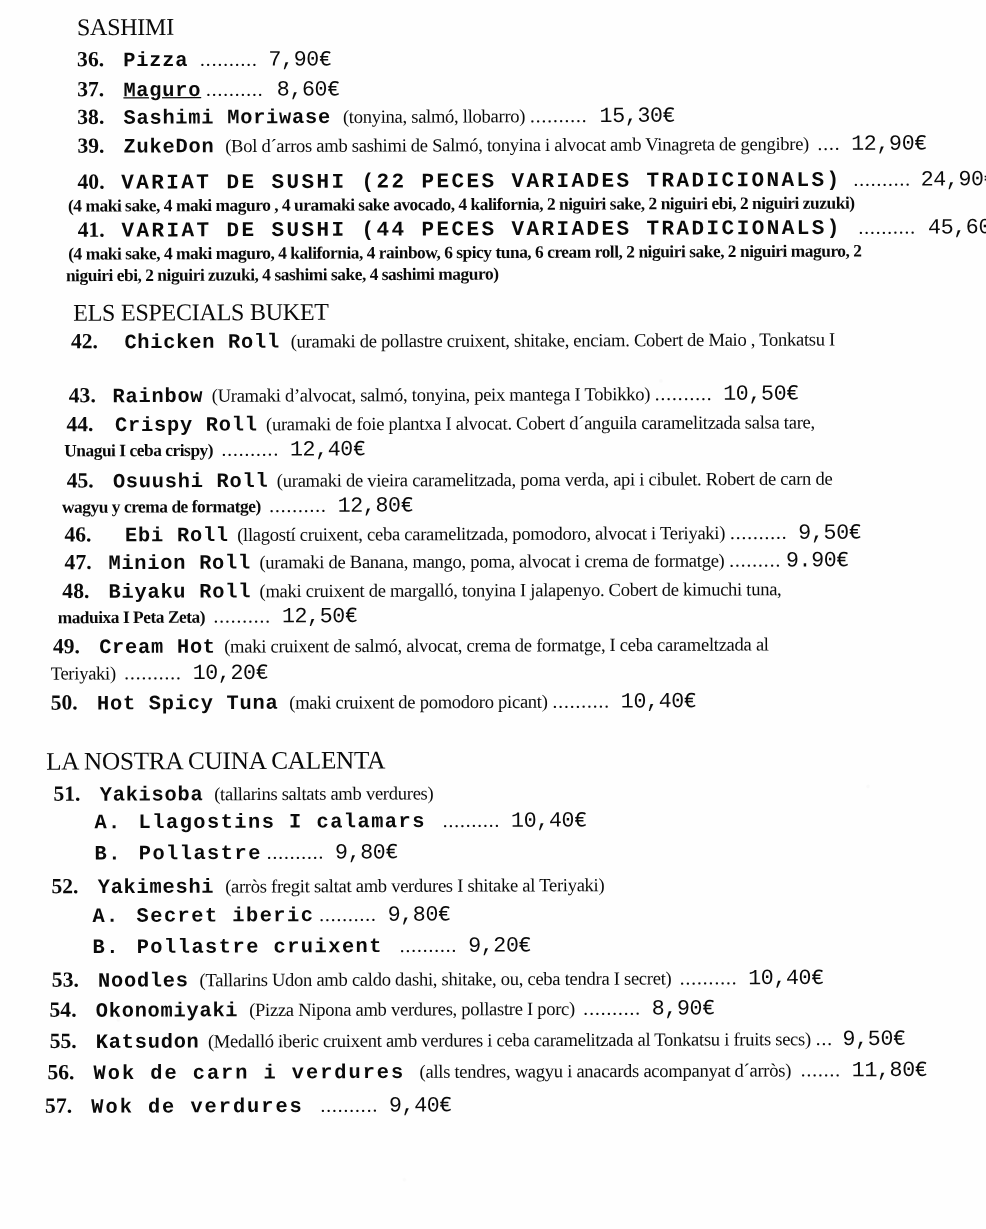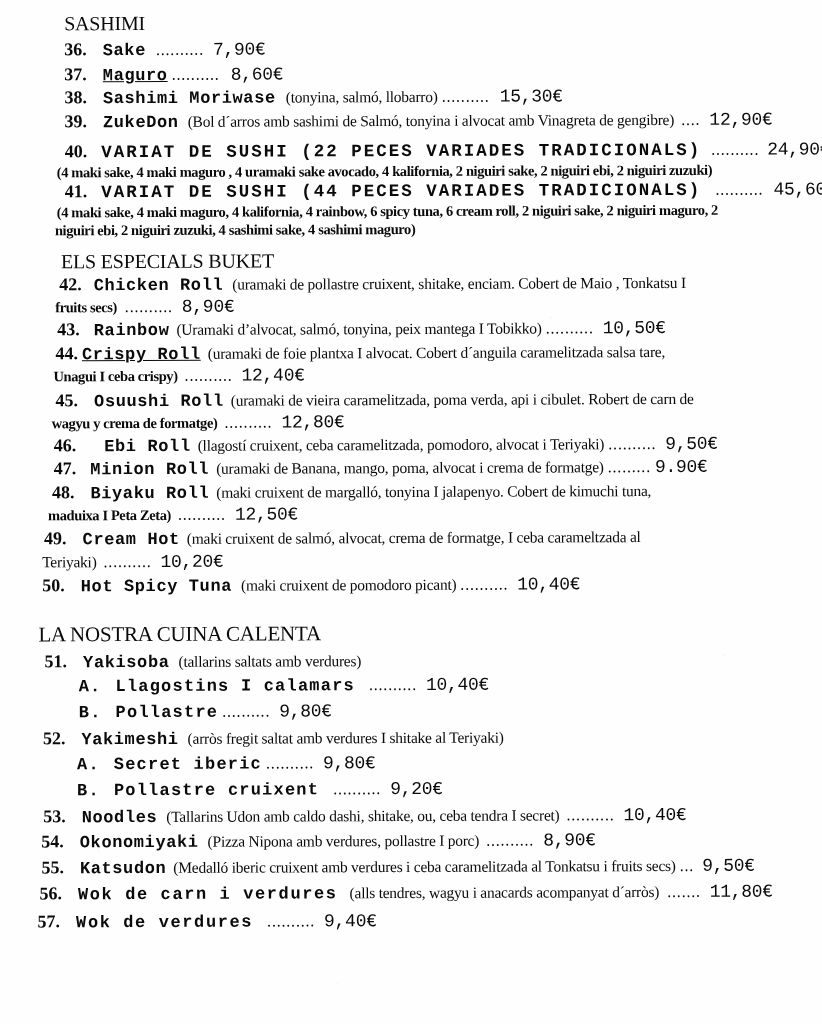--- a/index.html
+++ b/index.html
@@ -97,21 +97,21 @@
 </head>
 <body>
 
 <div id="page">
 <div id="sheet">
 
   <div class="line sec-head" style="left:66px; top:12px;">SASHIMI</div>
 
   <div class="line" style="left:66px; top:38px;">
     <span class="num">36.</span>
-    <span class="mono" style="margin-left:12px;">Sake</span>
+    <span class="mono" style="margin-left:12px;">Pizza</span>
     <span class="dots" style="margin-left:6px;">..........</span>
     <span class="price" style="margin-left:5px;">7,90€</span>
   </div>
 
   <div class="line" style="left:66px; top:63px;">
     <span class="num">37.</span>
     <span class="mono" style="margin-left:12px;text-decoration:underline;">Maguro</span>
     <span class="dots">..........</span>
     <span class="price" style="margin-left:7px;">8,60€</span>
   </div>
@@ -146,40 +146,35 @@
     <span class="dots" style="margin-left:10px;">..........</span>
     <span class="price" style="margin-left:6px;">45,60€</span>
   </div>
   <div class="line desc sm" style="left:58px; top:203px;">(4 maki sake, 4 maki maguro, 4 kalifornia, 4 rainbow, 6 spicy tuna, 6 cream roll, 2 niguiri sake, 2 niguiri maguro, 2</div>
   <div class="line desc sm" style="left:56px; top:221px;">niguiri ebi, 2 niguiri zuzuki, 4 sashimi sake, 4 sashimi maguro)</div>
 
   <div class="line sec-head" style="left:62px; top:250px;">ELS ESPECIALS BUKET</div>
 
   <div class="line" style="left:60px; top:273px;">
     <span class="num">42.</span>
-    <span class="mono" style="margin-left:8px;">Chicken  Roll</span>
+    <span class="mono" style="margin-left:18px;">Chicken  Roll</span>
     <span class="desc" style="margin-left:5px;">(uramaki de pollastre cruixent, shitake, enciam. Cobert de Maio , Tonkatsu I</span>
-  </div>
-  <div class="line" style="left:56px; top:296px;">
-    <span class="desc sm">fruits secs)</span>
-    <span class="dots" style="margin-left:4px;">..........</span>
-    <span class="price" style="margin-left:5px;">8,90€</span>
   </div>
 
   <div class="line" style="left:58px; top:318px;">
     <span class="num">43.</span>
     <span class="mono" style="margin-left:10px;">Rainbow</span>
     <span class="desc" style="margin-left:3px;">(Uramaki d’alvocat, salmó, tonyina, peix mantega I Tobikko)</span>
     <span class="dots">..........</span>
     <span class="price" style="margin-left:5px;">10,50€</span>
   </div>
 
   <div class="line" style="left:56px; top:342px;">
     <span class="num">44.</span>
-    <span class="mono" style="text-decoration:underline;">Crispy Roll</span>
+    <span class="mono" style="margin-left:14px;">Crispy Roll</span>
     <span class="desc" style="margin-left:3px;">(uramaki de foie plantxa I alvocat. Cobert d´anguila caramelitzada salsa tare,</span>
   </div>
   <div class="line" style="left:54px; top:365px;">
     <span class="desc sm">Unagui I ceba crispy)</span>
     <span class="dots" style="margin-left:3px;">..........</span>
     <span class="price" style="margin-left:5px;">12,40€</span>
   </div>
 
   <div class="line" style="left:56px; top:389px;">
     <span class="num">45.</span>

